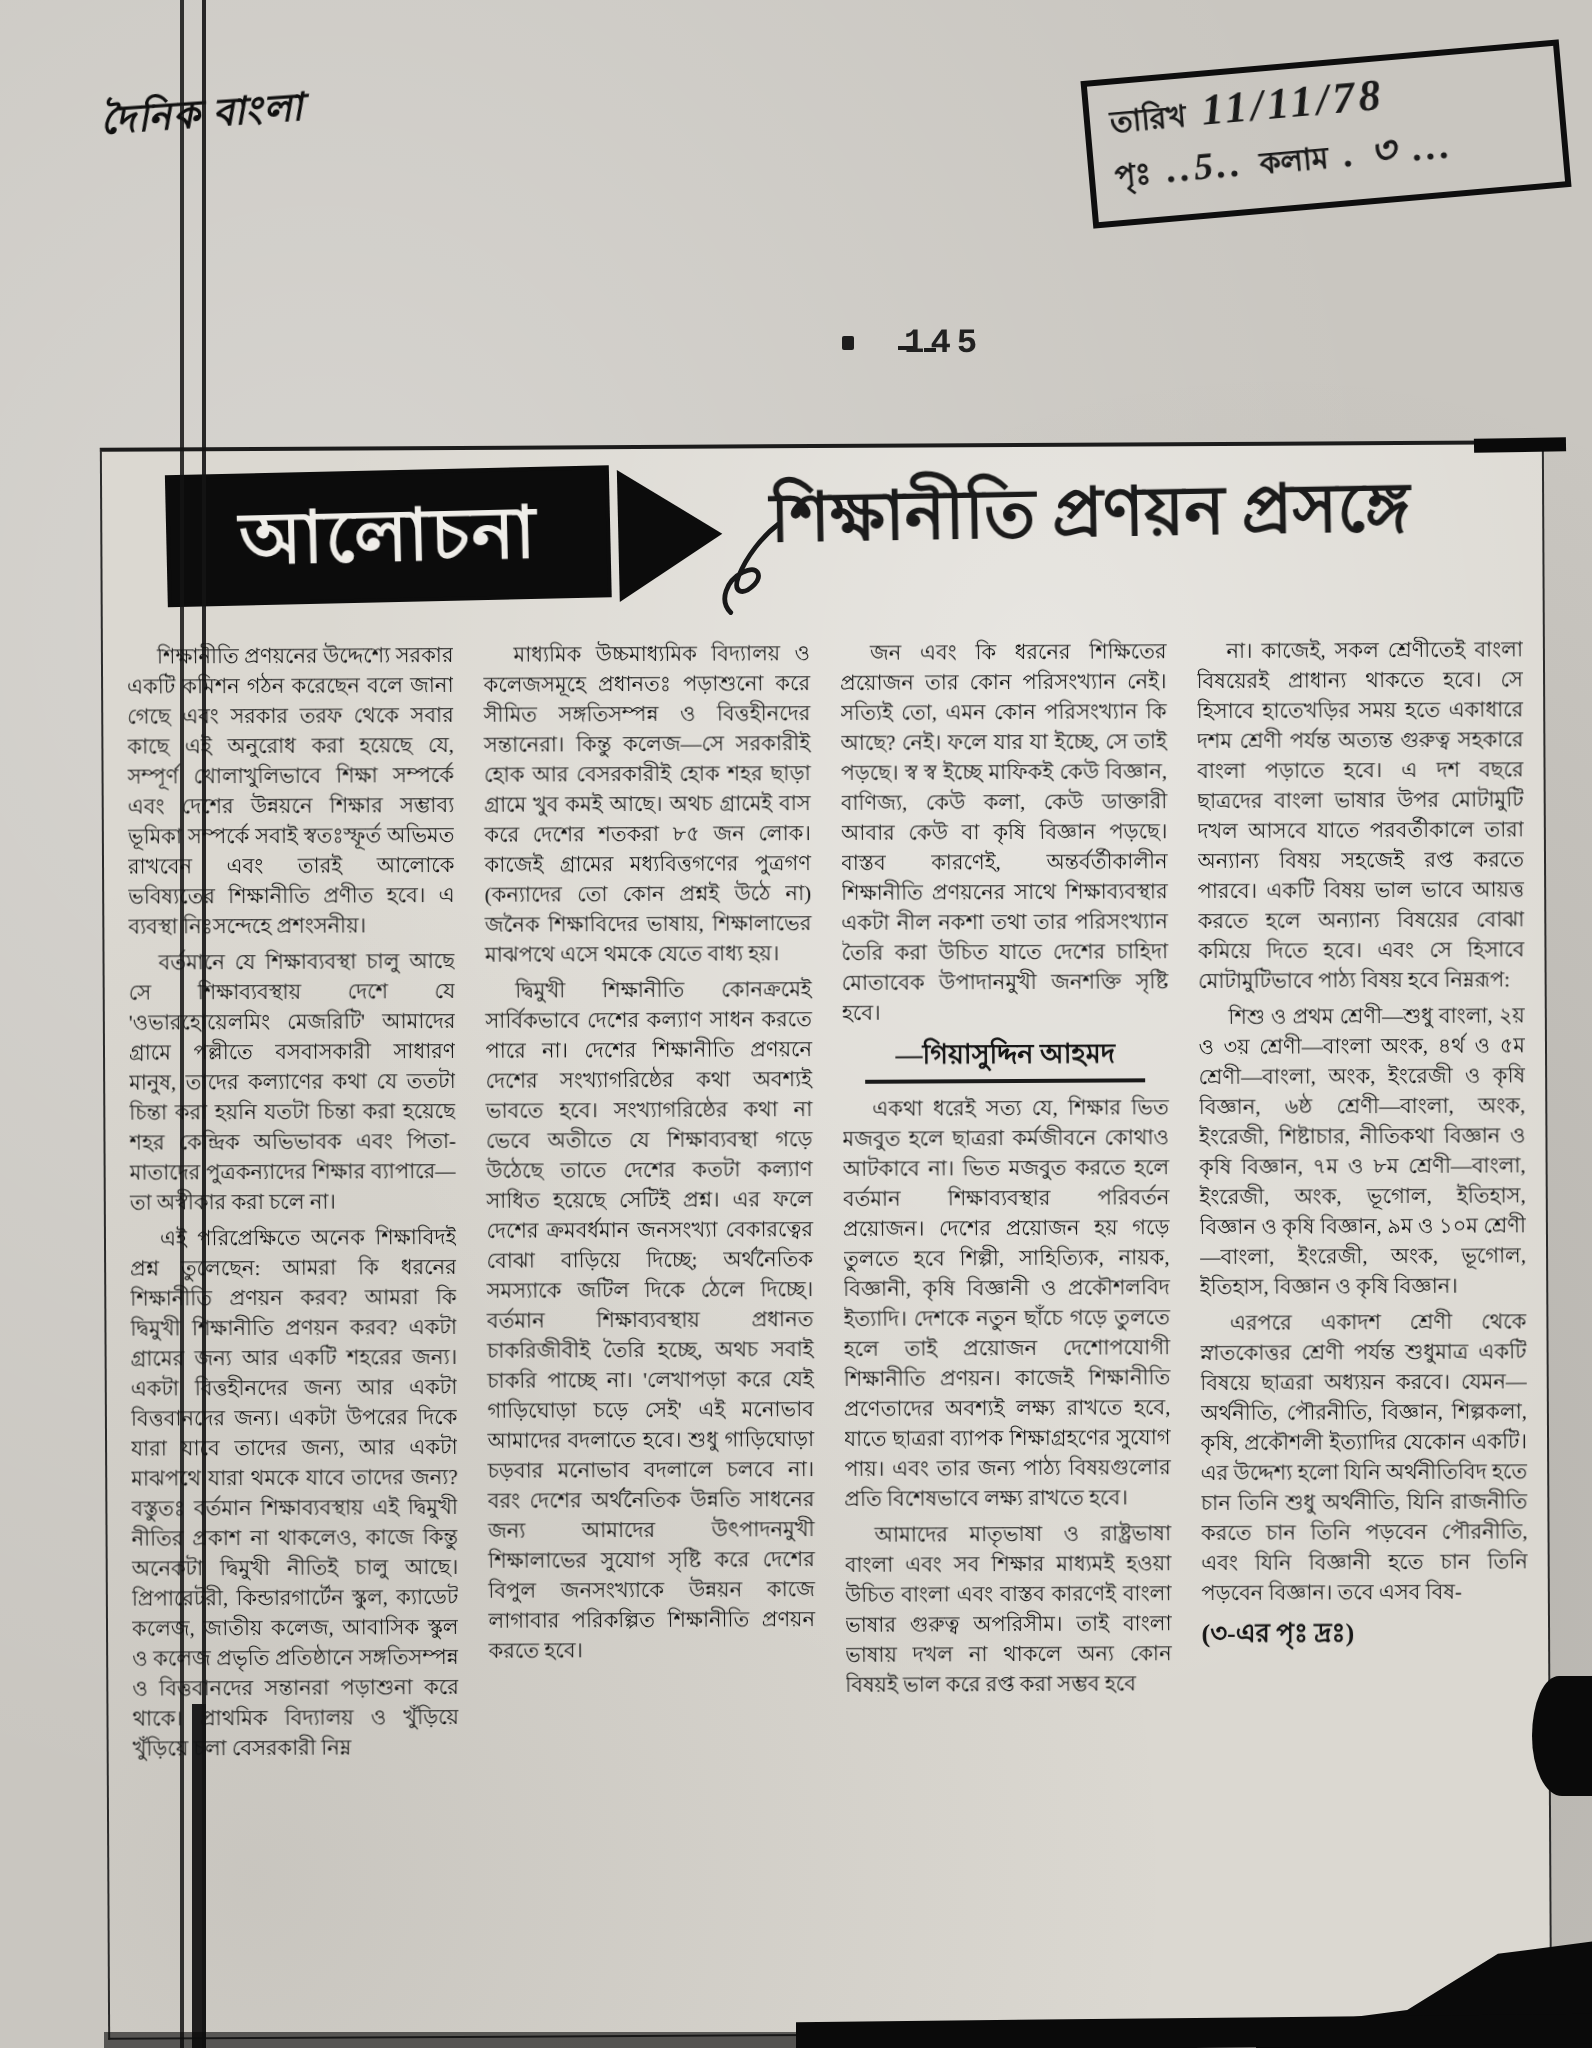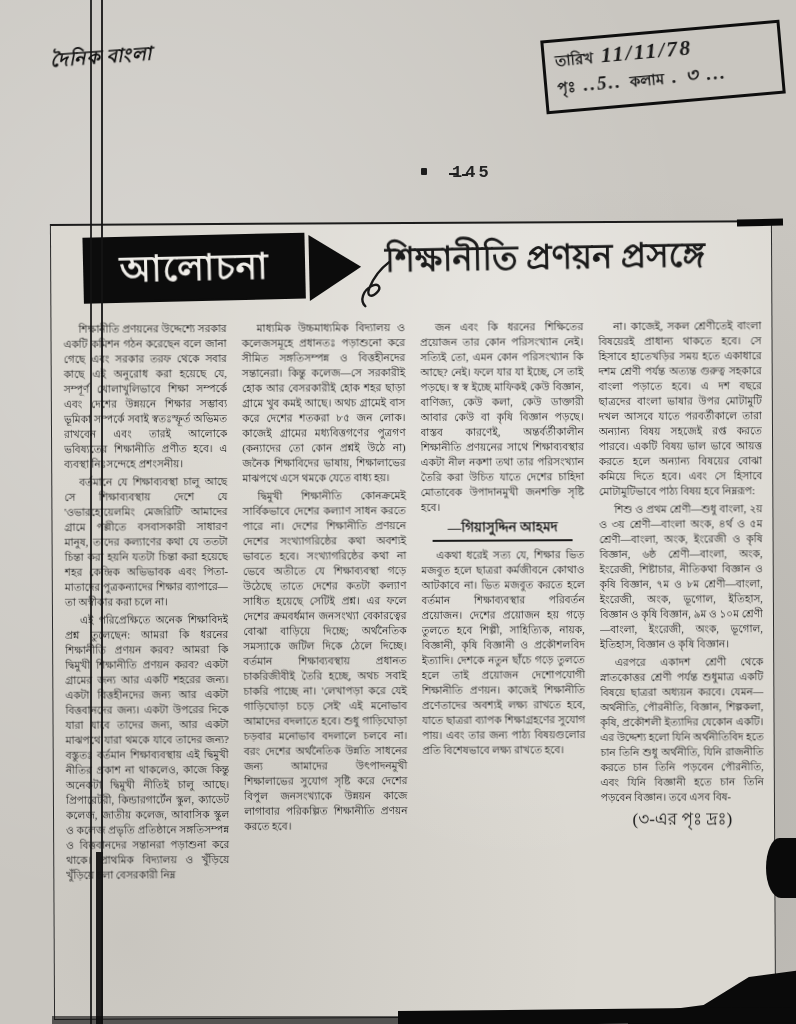--- a/index.html
+++ b/index.html
@@ -91,21 +91,21 @@
     font-size:10.5px;line-height:1.43;text-align:justify;
     color:#161616;filter:blur(.26px);
   }
   .col p{margin:0 0 3px;text-indent:15px;}
   .byline{
     text-align:center;font-weight:bold;font-size:13.5px;
     margin:6px 0 2px;text-indent:0 !important;
   }
   .byline-rule{height:2px;background:#1a1a1a;width:86%;margin:2px auto 6px;}
   .continuation{
-    text-align:center;font-weight:normal;font-size:17px;margin-top:2px;
+    text-align:left;font-weight:bold;font-size:13px;margin-top:2px;
     text-indent:0 !important;
   }
   
   .artifact{position:absolute;background:#0a0a0a;z-index:40;}
   .artifact.top-right-bar{left:737px;top:219px;width:46px;height:7px;transform:rotate(-1deg);}
   .artifact.blob-right{left:766px;top:838px;width:30px;height:60px;border-radius:45% 0 0 50% / 50% 0 0 50%;}
   .artifact.corner-mass{
     left:628px;top:948px;width:168px;height:76px;
     clip-path:polygon(0 88%, 45% 75%, 72% 38%, 100% 30%, 100% 100%, 0 100%);
   }
@@ -165,20 +165,21 @@
       <div class="col">
         <p>মাধ্যমিক উচ্চমাধ্যমিক বিদ্যালয় ও কলেজসমূহে প্রধানতঃ পড়াশুনো করে সীমিত সঙ্গতিসম্পন্ন ও বিত্তহীনদের সন্তানেরা। কিন্তু কলেজ—সে সরকারীই হোক আর বেসরকারীই হোক শহর ছাড়া গ্রামে খুব কমই আছে। অথচ গ্রামেই বাস করে দেশের শতকরা ৮৫ জন লোক। কাজেই গ্রামের মধ্যবিত্তগণের পুত্রগণ (কন্যাদের তো কোন প্রশ্নই উঠে না) জনৈক শিক্ষাবিদের ভাষায়, শিক্ষালাভের মাঝপথে এসে থমকে যেতে বাধ্য হয়।</p>
         <p>দ্বিমুখী শিক্ষানীতি কোনক্রমেই সার্বিকভাবে দেশের কল্যাণ সাধন করতে পারে না। দেশের শিক্ষানীতি প্রণয়নে দেশের সংখ্যাগরিষ্ঠের কথা অবশ্যই ভাবতে হবে। সংখ্যাগরিষ্ঠের কথা না ভেবে অতীতে যে শিক্ষাব্যবস্থা গড়ে উঠেছে তাতে দেশের কতটা কল্যাণ সাধিত হয়েছে সেটিই প্রশ্ন। এর ফলে দেশের ক্রমবর্ধমান জনসংখ্যা বেকারত্বের বোঝা বাড়িয়ে দিচ্ছে; অর্থনৈতিক সমস্যাকে জটিল দিকে ঠেলে দিচ্ছে। বর্তমান শিক্ষাব্যবস্থায় প্রধানত চাকরিজীবীই তৈরি হচ্ছে, অথচ সবাই চাকরি পাচ্ছে না। 'লেখাপড়া করে যেই গাড়িঘোড়া চড়ে সেই' এই মনোভাব আমাদের বদলাতে হবে। শুধু গাড়িঘোড়া চড়বার মনোভাব বদলালে চলবে না। বরং দেশের অর্থনৈতিক উন্নতি সাধনের জন্য আমাদের উৎপাদনমুখী শিক্ষালাভের সুযোগ সৃষ্টি করে দেশের বিপুল জনসংখ্যাকে উন্নয়ন কাজে লাগাবার পরিকল্পিত শিক্ষানীতি প্রণয়ন করতে হবে।</p>
       </div>
 
       <div class="col">
         <p>জন এবং কি ধরনের শিক্ষিতের প্রয়োজন তার কোন পরিসংখ্যান নেই। সত্যিই তো, এমন কোন পরিসংখ্যান কি আছে? নেই। ফলে যার যা ইচ্ছে, সে তাই পড়ছে। স্ব স্ব ইচ্ছে মাফিকই কেউ বিজ্ঞান, বাণিজ্য, কেউ কলা, কেউ ডাক্তারী আবার কেউ বা কৃষি বিজ্ঞান পড়ছে। বাস্তব কারণেই, অন্তর্বর্তীকালীন শিক্ষানীতি প্রণয়নের সাথে শিক্ষাব্যবস্থার একটা নীল নকশা তথা তার পরিসংখ্যান তৈরি করা উচিত যাতে দেশের চাহিদা মোতাবেক উপাদানমুখী জনশক্তি সৃষ্টি হবে।</p>
         <p class="byline">—গিয়াসুদ্দিন আহমদ</p>
         <div class="byline-rule"></div>
         <p>একথা ধরেই সত্য যে, শিক্ষার ভিত মজবুত হলে ছাত্ররা কর্মজীবনে কোথাও আটকাবে না। ভিত মজবুত করতে হলে বর্তমান শিক্ষাব্যবস্থার পরিবর্তন প্রয়োজন। দেশের প্রয়োজন হয় গড়ে তুলতে হবে শিল্পী, সাহিত্যিক, নায়ক, বিজ্ঞানী, কৃষি বিজ্ঞানী ও প্রকৌশলবিদ ইত্যাদি। দেশকে নতুন ছাঁচে গড়ে তুলতে হলে তাই প্রয়োজন দেশোপযোগী শিক্ষানীতি প্রণয়ন। কাজেই শিক্ষানীতি প্রণেতাদের অবশ্যই লক্ষ্য রাখতে হবে, যাতে ছাত্ররা ব্যাপক শিক্ষাগ্রহণের সুযোগ পায়। এবং তার জন্য পাঠ্য বিষয়গুলোর প্রতি বিশেষভাবে লক্ষ্য রাখতে হবে।</p>
+        <p>আমাদের মাতৃভাষা ও রাষ্ট্রভাষা বাংলা এবং সব শিক্ষার মাধ্যমই হওয়া উচিত বাংলা এবং বাস্তব কারণেই বাংলা ভাষার গুরুত্ব অপরিসীম। তাই বাংলা ভাষায় দখল না থাকলে অন্য কোন বিষয়ই ভাল করে রপ্ত করা সম্ভব হবে</p>
       </div>
 
       <div class="col">
         <p>না। কাজেই, সকল শ্রেণীতেই বাংলা বিষয়েরই প্রাধান্য থাকতে হবে। সে হিসাবে হাতেখড়ির সময় হতে একাধারে দশম শ্রেণী পর্যন্ত অত্যন্ত গুরুত্ব সহকারে বাংলা পড়াতে হবে। এ দশ বছরে ছাত্রদের বাংলা ভাষার উপর মোটামুটি দখল আসবে যাতে পরবর্তীকালে তারা অন্যান্য বিষয় সহজেই রপ্ত করতে পারবে। একটি বিষয় ভাল ভাবে আয়ত্ত করতে হলে অন্যান্য বিষয়ের বোঝা কমিয়ে দিতে হবে। এবং সে হিসাবে মোটামুটিভাবে পাঠ্য বিষয় হবে নিম্নরূপ:</p>
         <p>শিশু ও প্রথম শ্রেণী—শুধু বাংলা, ২য় ও ৩য় শ্রেণী—বাংলা অংক, ৪র্থ ও ৫ম শ্রেণী—বাংলা, অংক, ইংরেজী ও কৃষি বিজ্ঞান, ৬ষ্ঠ শ্রেণী—বাংলা, অংক, ইংরেজী, শিষ্টাচার, নীতিকথা বিজ্ঞান ও কৃষি বিজ্ঞান, ৭ম ও ৮ম শ্রেণী—বাংলা, ইংরেজী, অংক, ভূগোল, ইতিহাস, বিজ্ঞান ও কৃষি বিজ্ঞান, ৯ম ও ১০ম শ্রেণী—বাংলা, ইংরেজী, অংক, ভূগোল, ইতিহাস, বিজ্ঞান ও কৃষি বিজ্ঞান।</p>
         <p>এরপরে একাদশ শ্রেণী থেকে স্নাতকোত্তর শ্রেণী পর্যন্ত শুধুমাত্র একটি বিষয়ে ছাত্ররা অধ্যয়ন করবে। যেমন—অর্থনীতি, পৌরনীতি, বিজ্ঞান, শিল্পকলা, কৃষি, প্রকৌশলী ইত্যাদির যেকোন একটি। এর উদ্দেশ্য হলো যিনি অর্থনীতিবিদ হতে চান তিনি শুধু অর্থনীতি, যিনি রাজনীতি করতে চান তিনি পড়বেন পৌরনীতি, এবং যিনি বিজ্ঞানী হতে চান তিনি পড়বেন বিজ্ঞান। তবে এসব বিষ-</p>
         <p class="continuation">(৩-এর পৃঃ দ্রঃ)</p>
       </div>
 
     </div>

